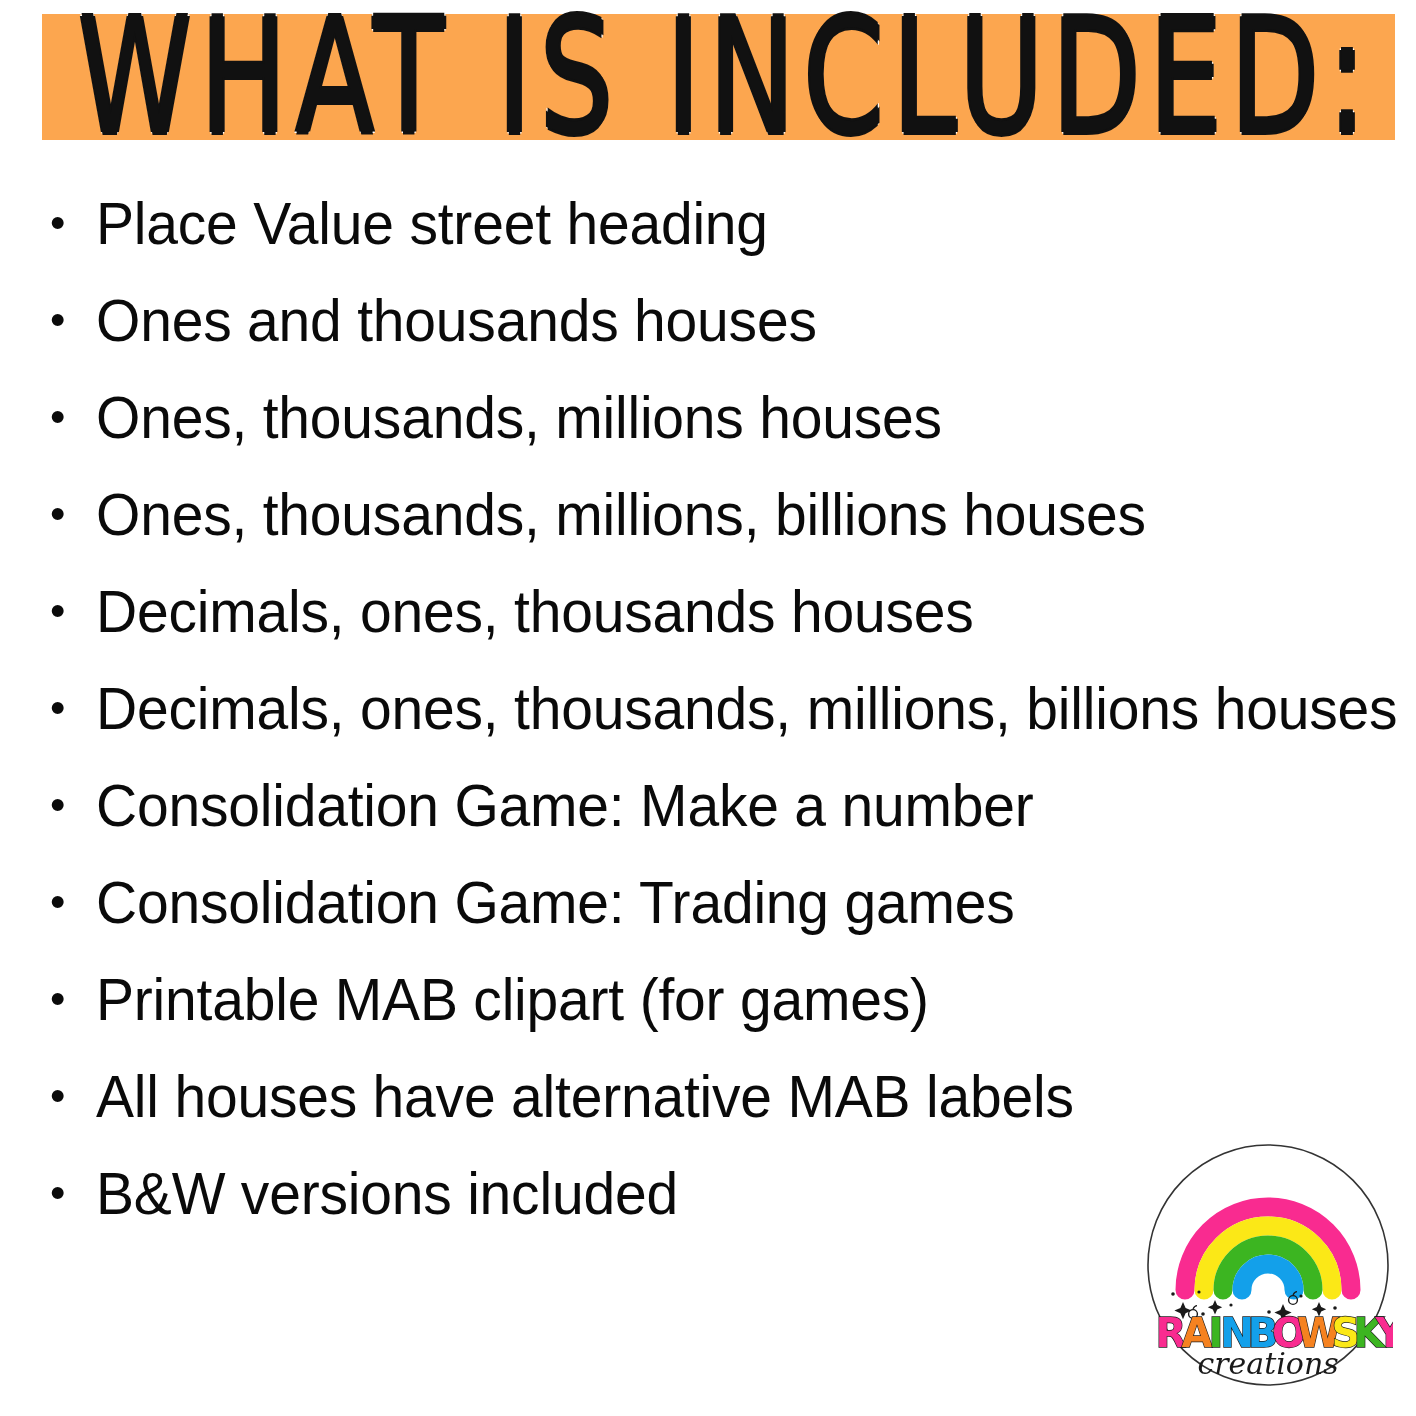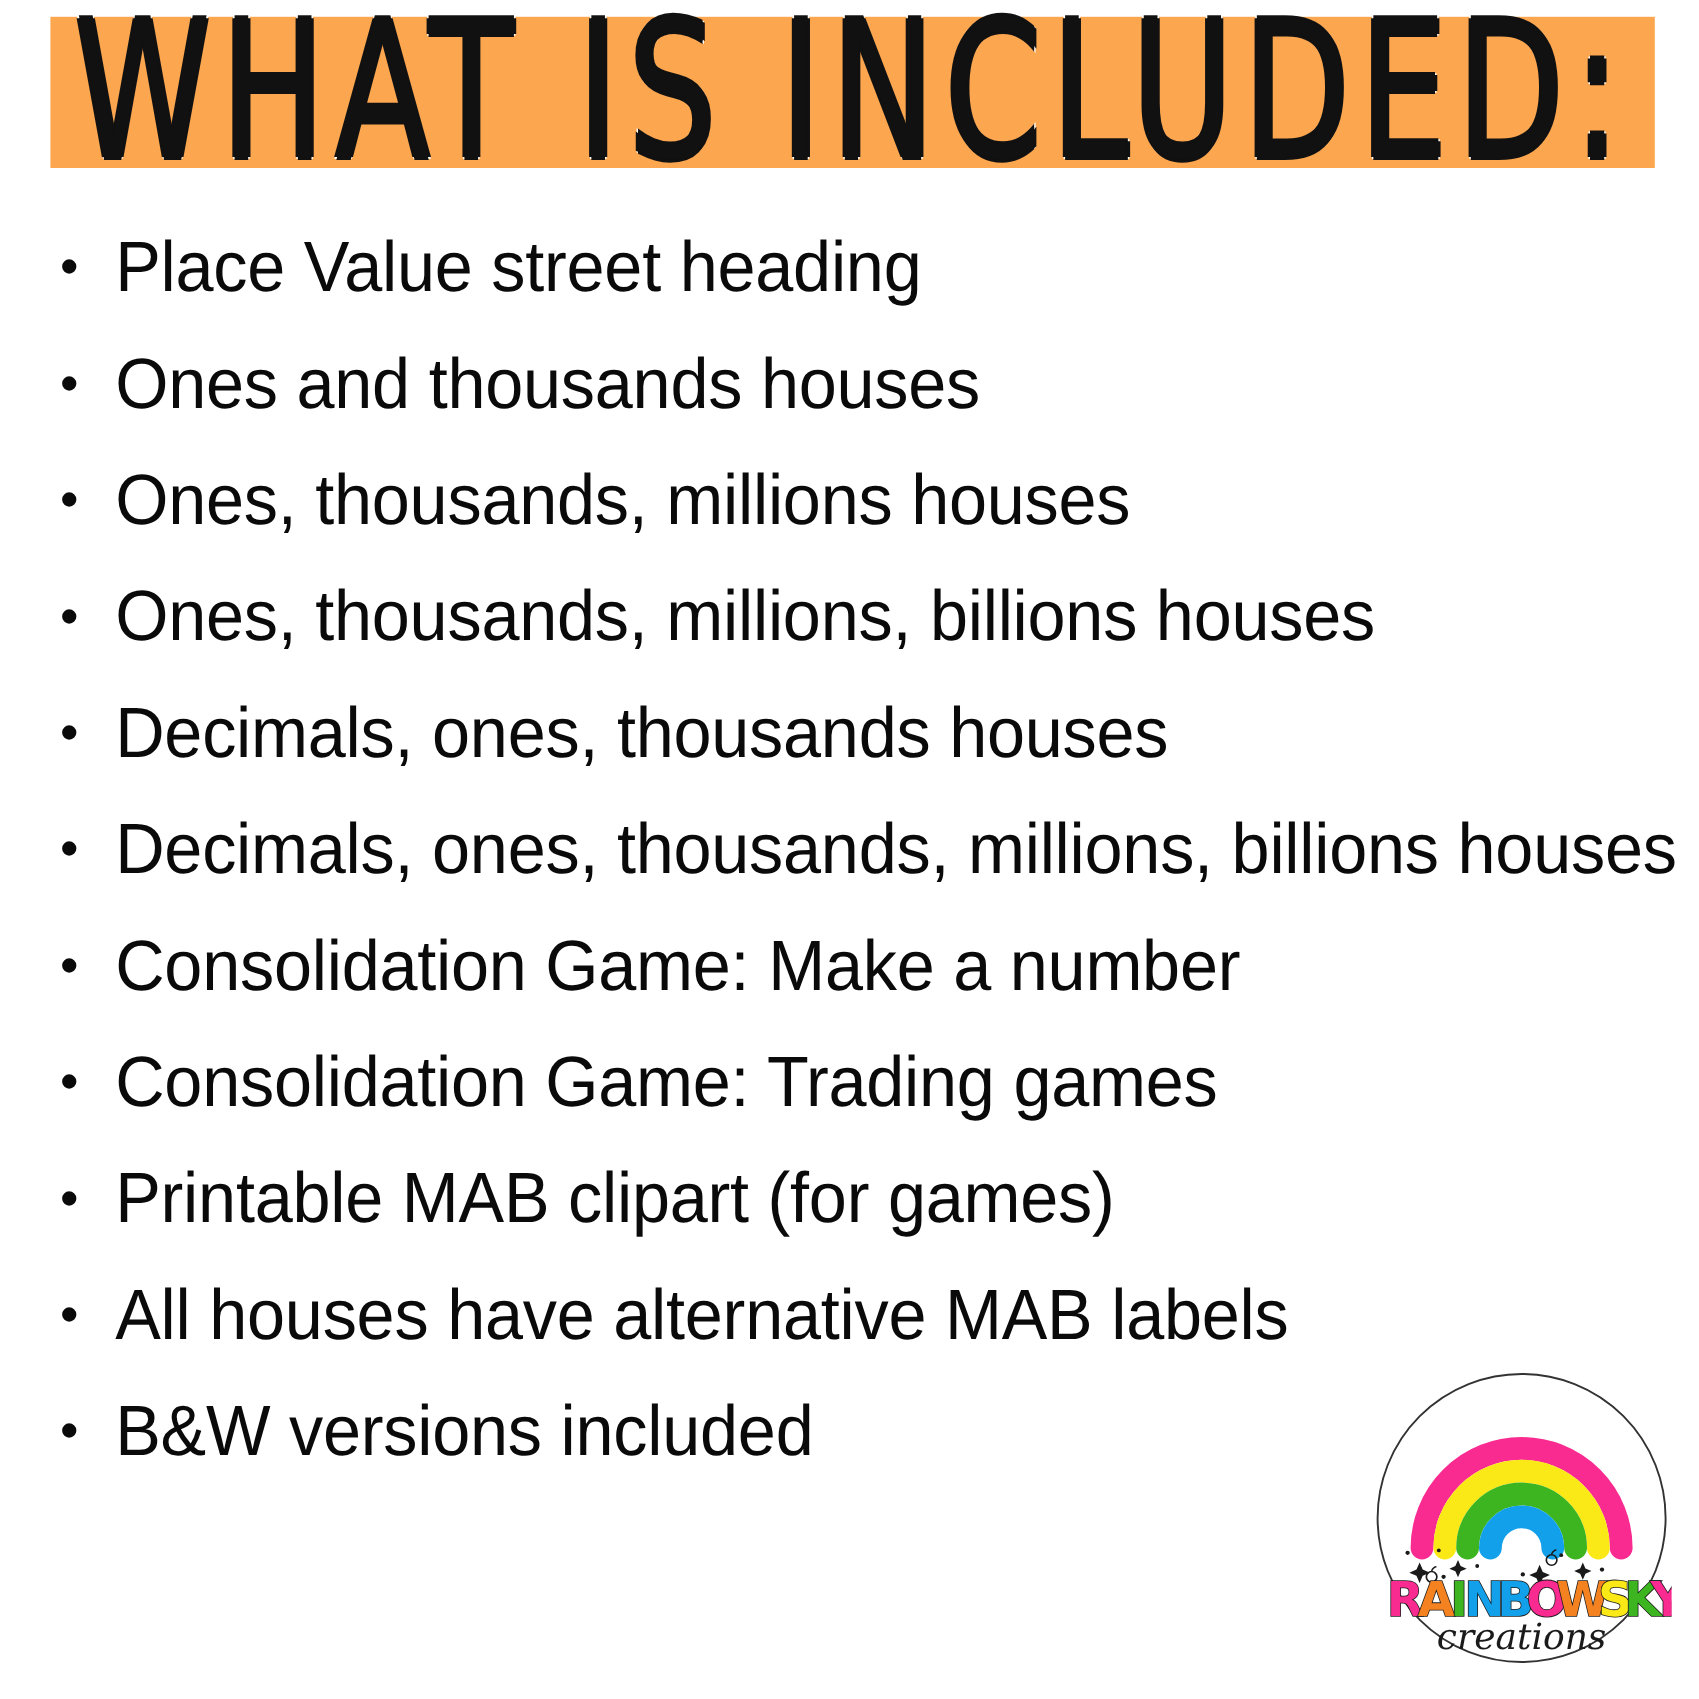--- a/index.html
+++ b/index.html
@@ -20,20 +20,21 @@
   #header-banner {
     position: absolute;
     left: 42px;
     top: 14px;
     width: 1337px;
     height: 126px;
     background: #fca64f;
     display: flex;
     align-items: center;
     justify-content: center;
+    padding-left: 16px;
   }
   #page-title {
     font-family: "DejaVu Sans", sans-serif;
     font-size: 124px;
     font-weight: 400;
     line-height: 1;
     letter-spacing: 9px;
     color: #111111;
     transform: scaleY(1.28) scaleX(0.93);
     transform-origin: center center;

